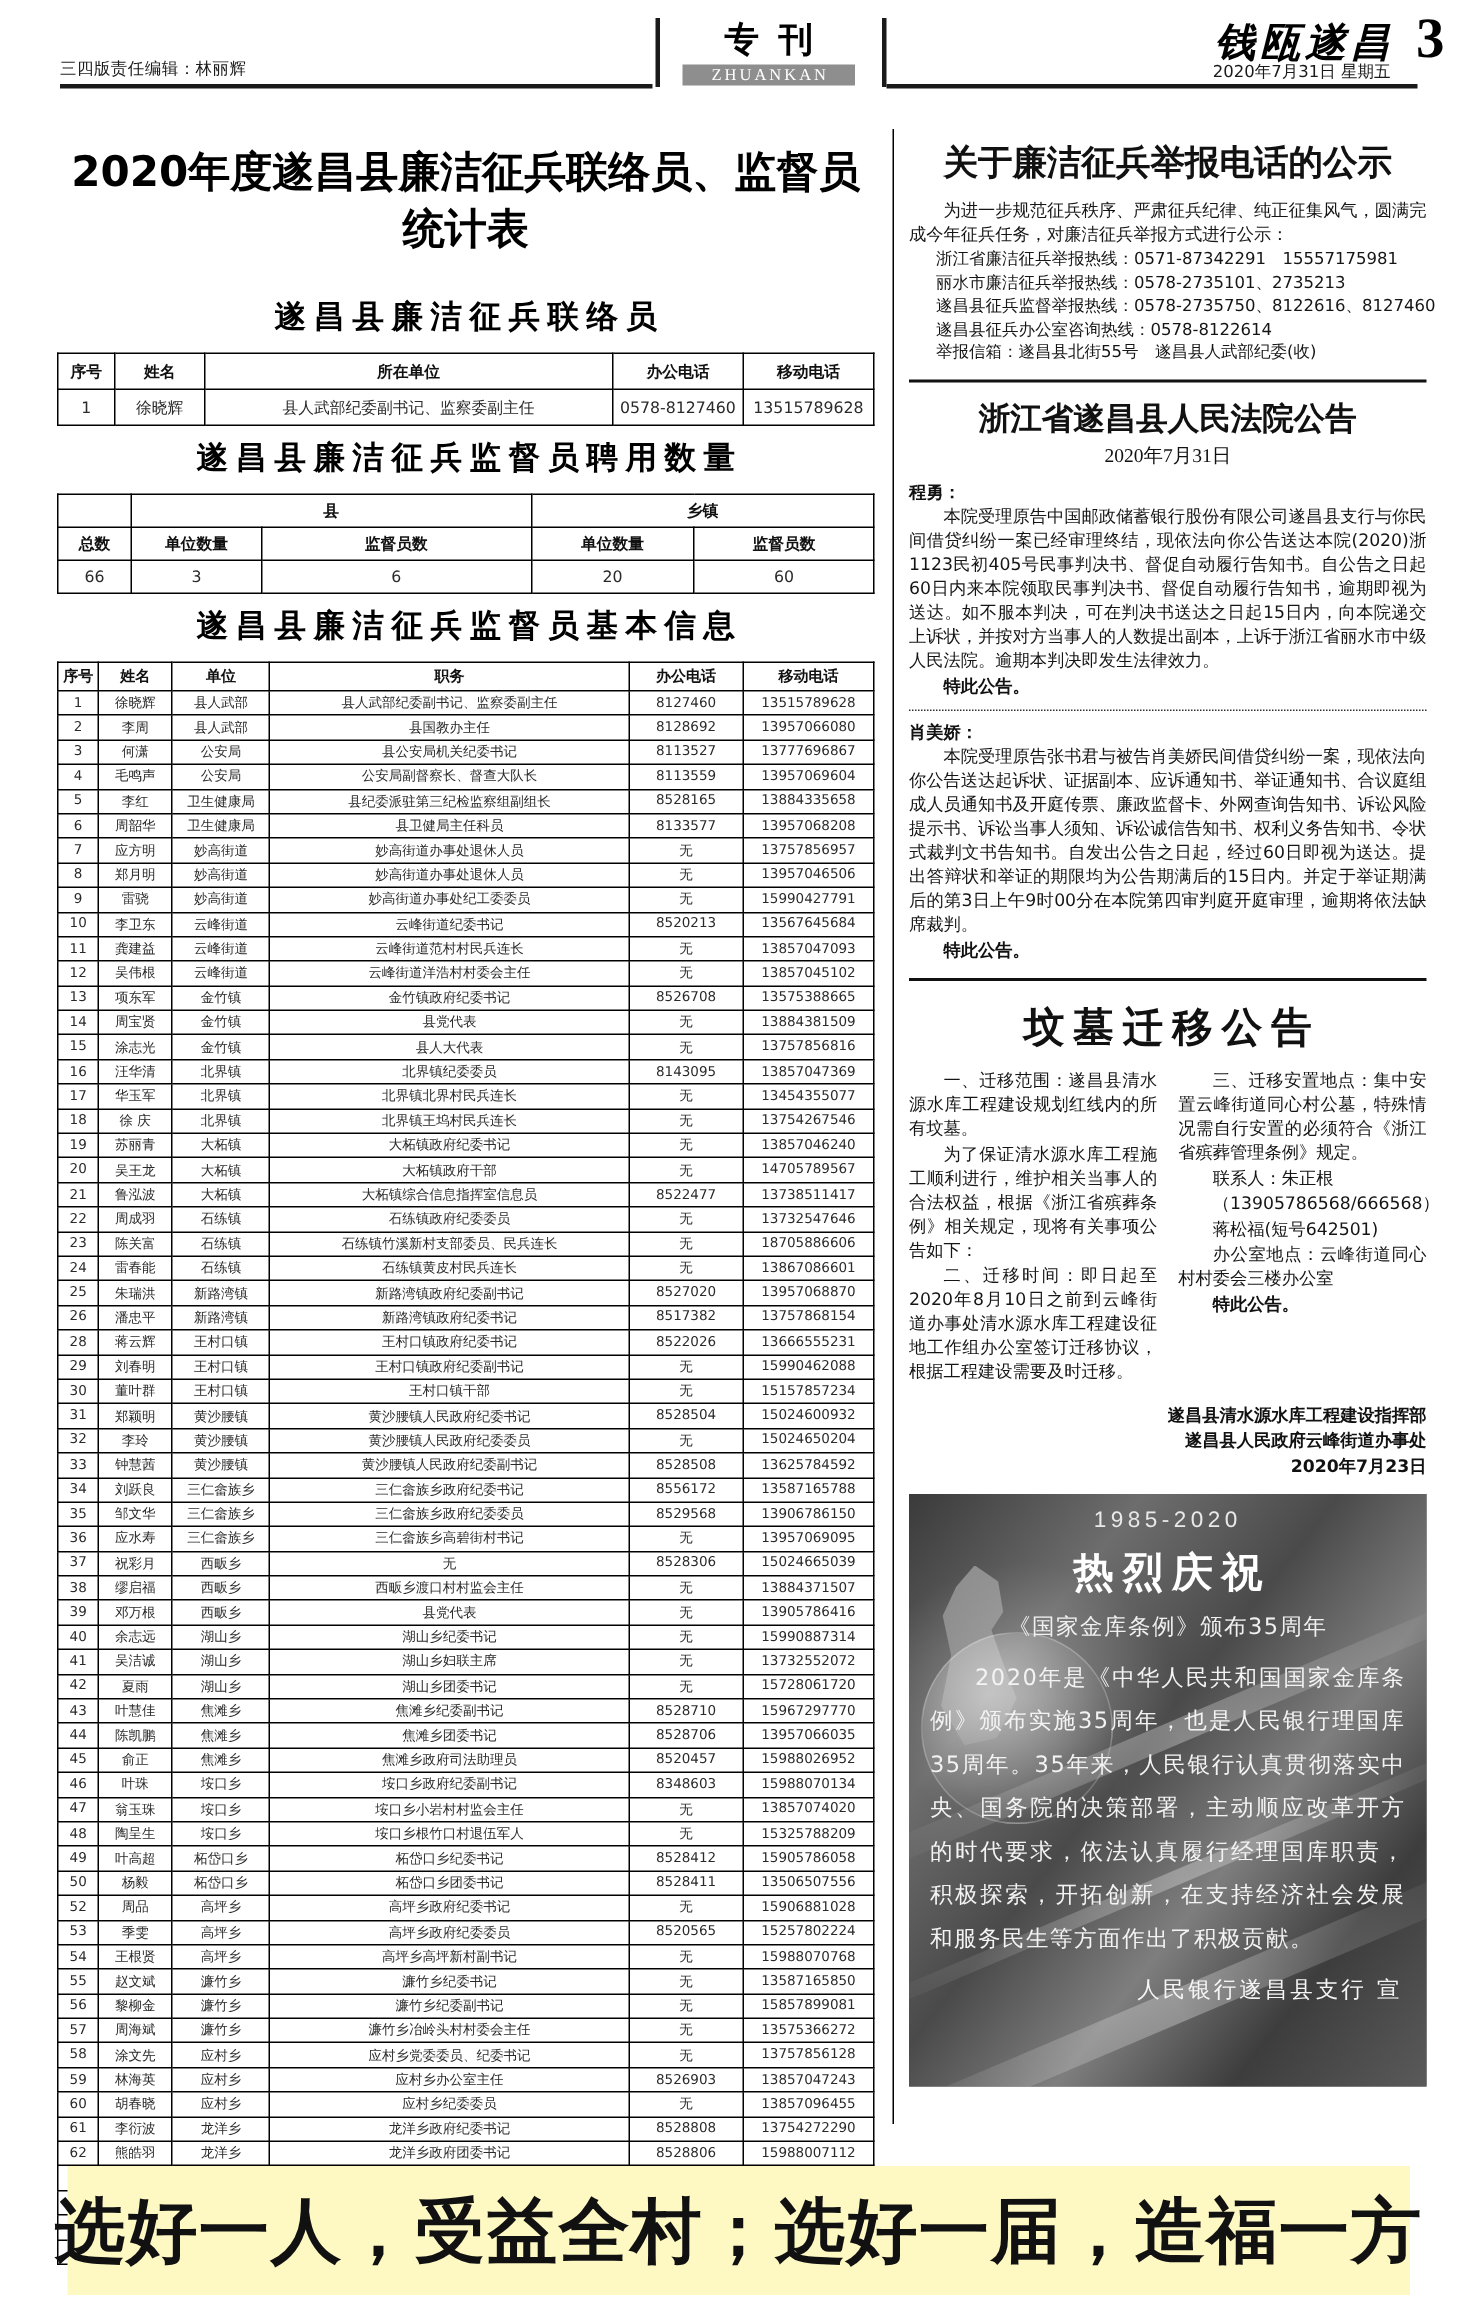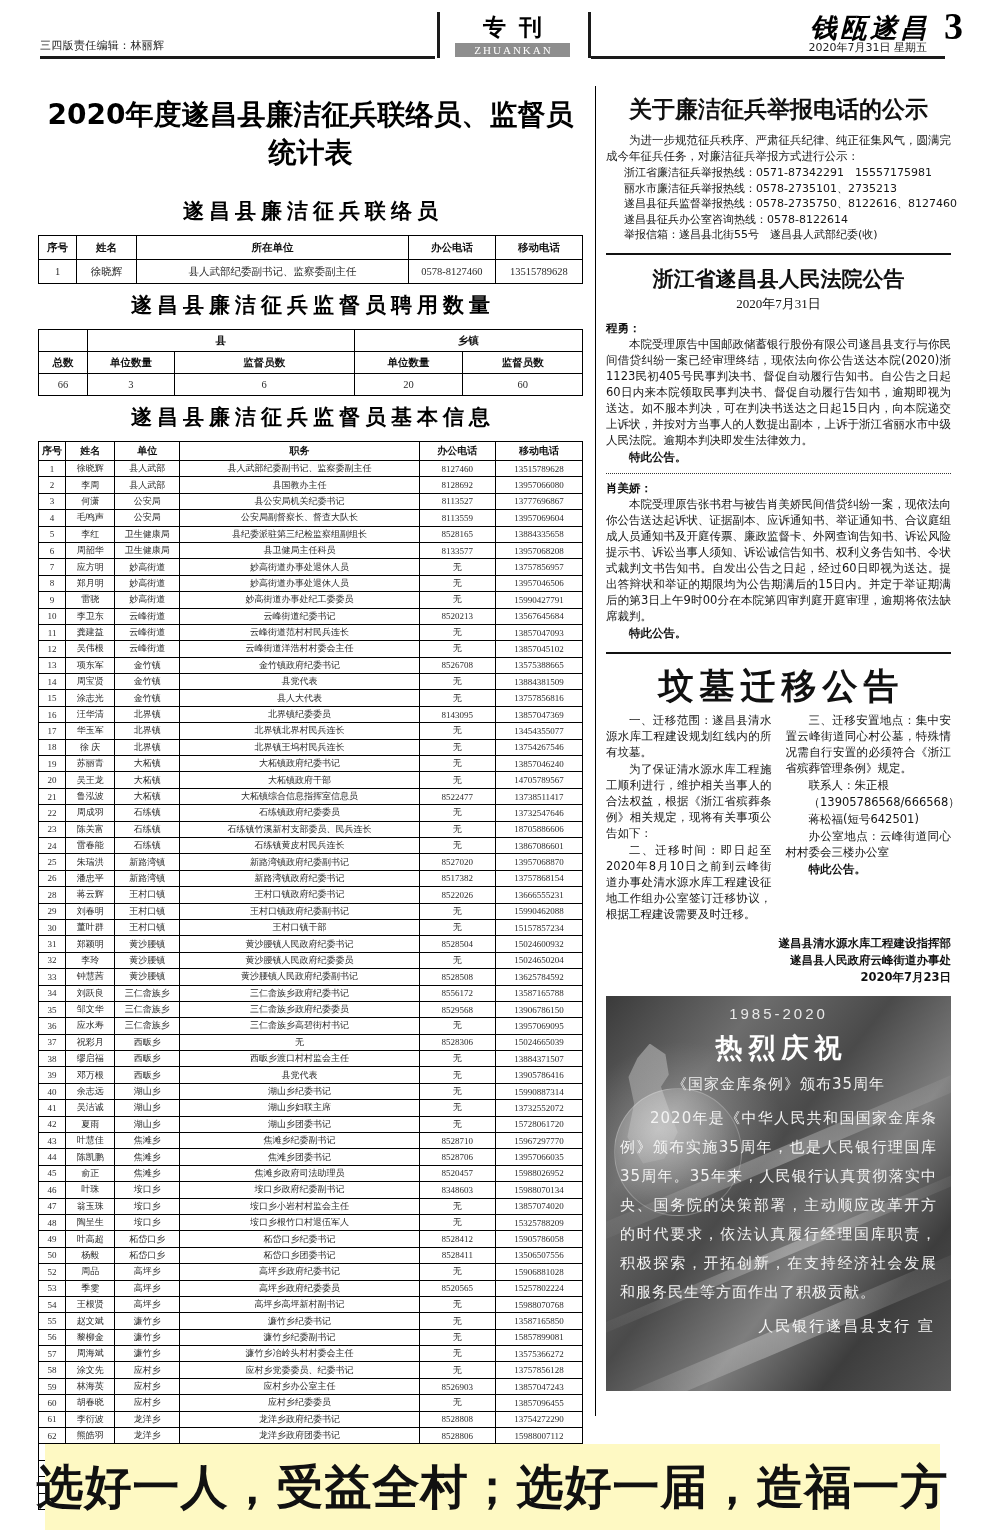--- a/index.html
+++ b/index.html
@@ -167,40 +167,40 @@
     font-size: 10px;
     height: 16px;
   }
   table.np td {
     height: 13.4px;
     font-weight: normal;
     color: #2a2a2a;
   }
   table.t1 td, table.t1 th { height: 21px; font-size: 10.5px; }
   table.t2 td, table.t2 th { height: 19px; font-size: 10.5px; }
-  .tbl-wrap { margin-bottom: 6px; font-family: Liberation Serif, serif; }
+  .tbl-wrap { margin-bottom: 6px; }
 
   
   .r-head1 {
     font-size: 23px;
     font-weight: bold;
     text-align: center;
     line-height: 30px;
     margin: 12px 0 8px 0;
     letter-spacing: 0px;
   }
   .r-head2 {
     font-size: 21px;
     font-weight: bold;
     text-align: center;
     line-height: 28px;
     margin: 10px 0 2px 0;
   }
   .r-head3 {
-    font-size: 35px;
+    font-size: 27px;
     font-weight: bold;
     text-align: center;
     line-height: 40px;
     letter-spacing: 6px;
     text-indent: 6px;
     margin: 12px 0 6px 0;
   }
   .r-date {
     font-size: 13px;
     text-align: center;

